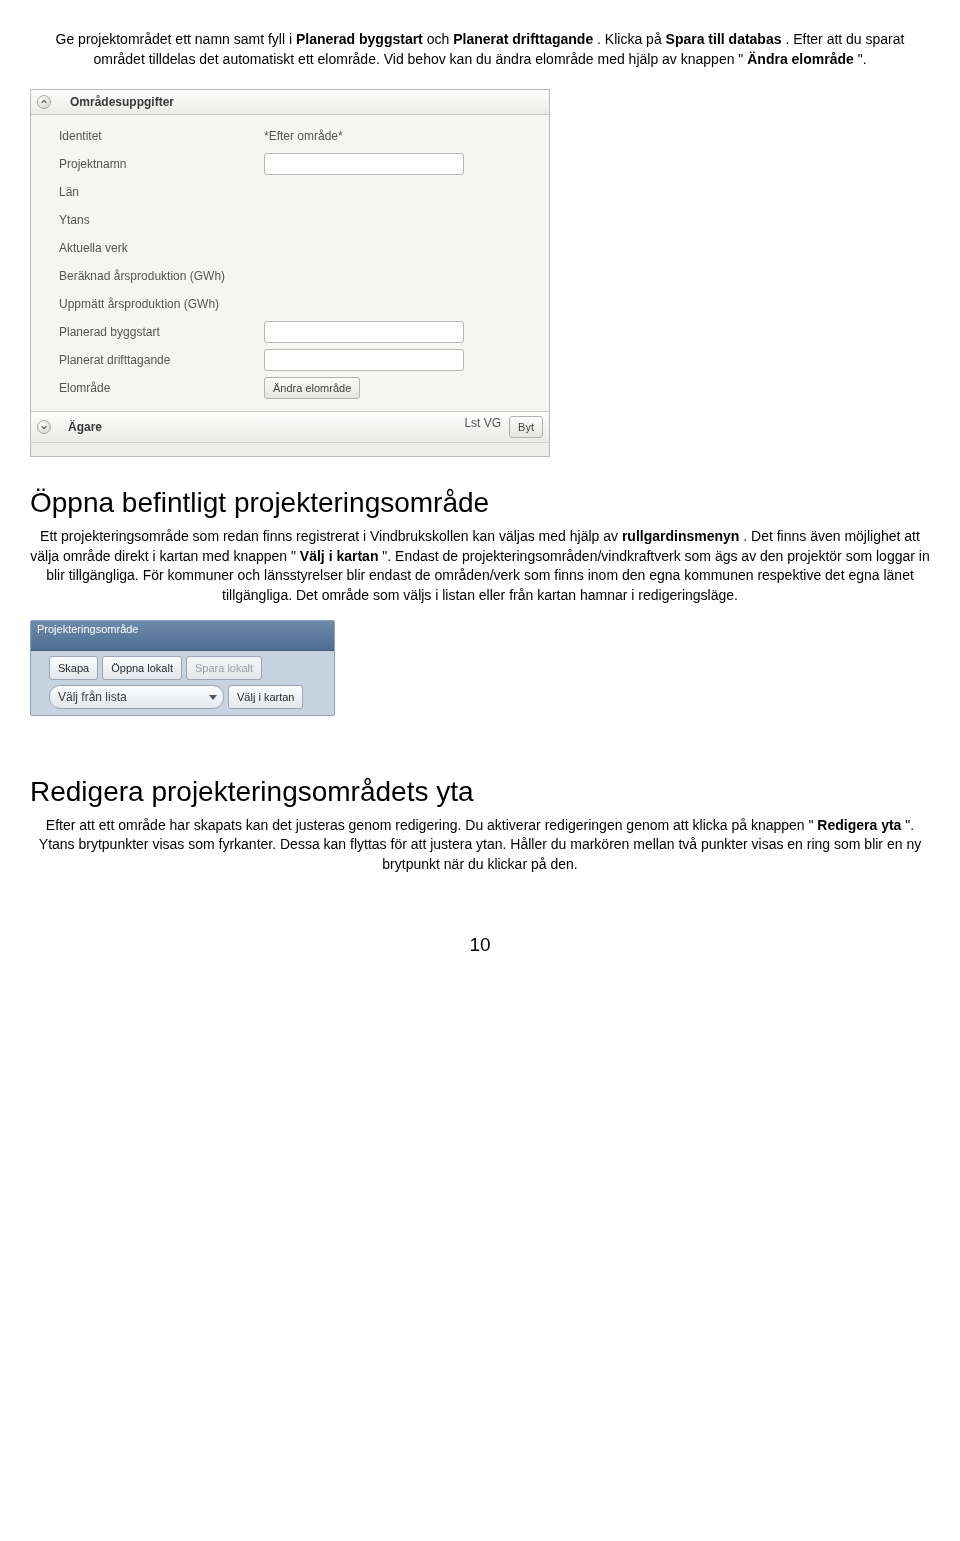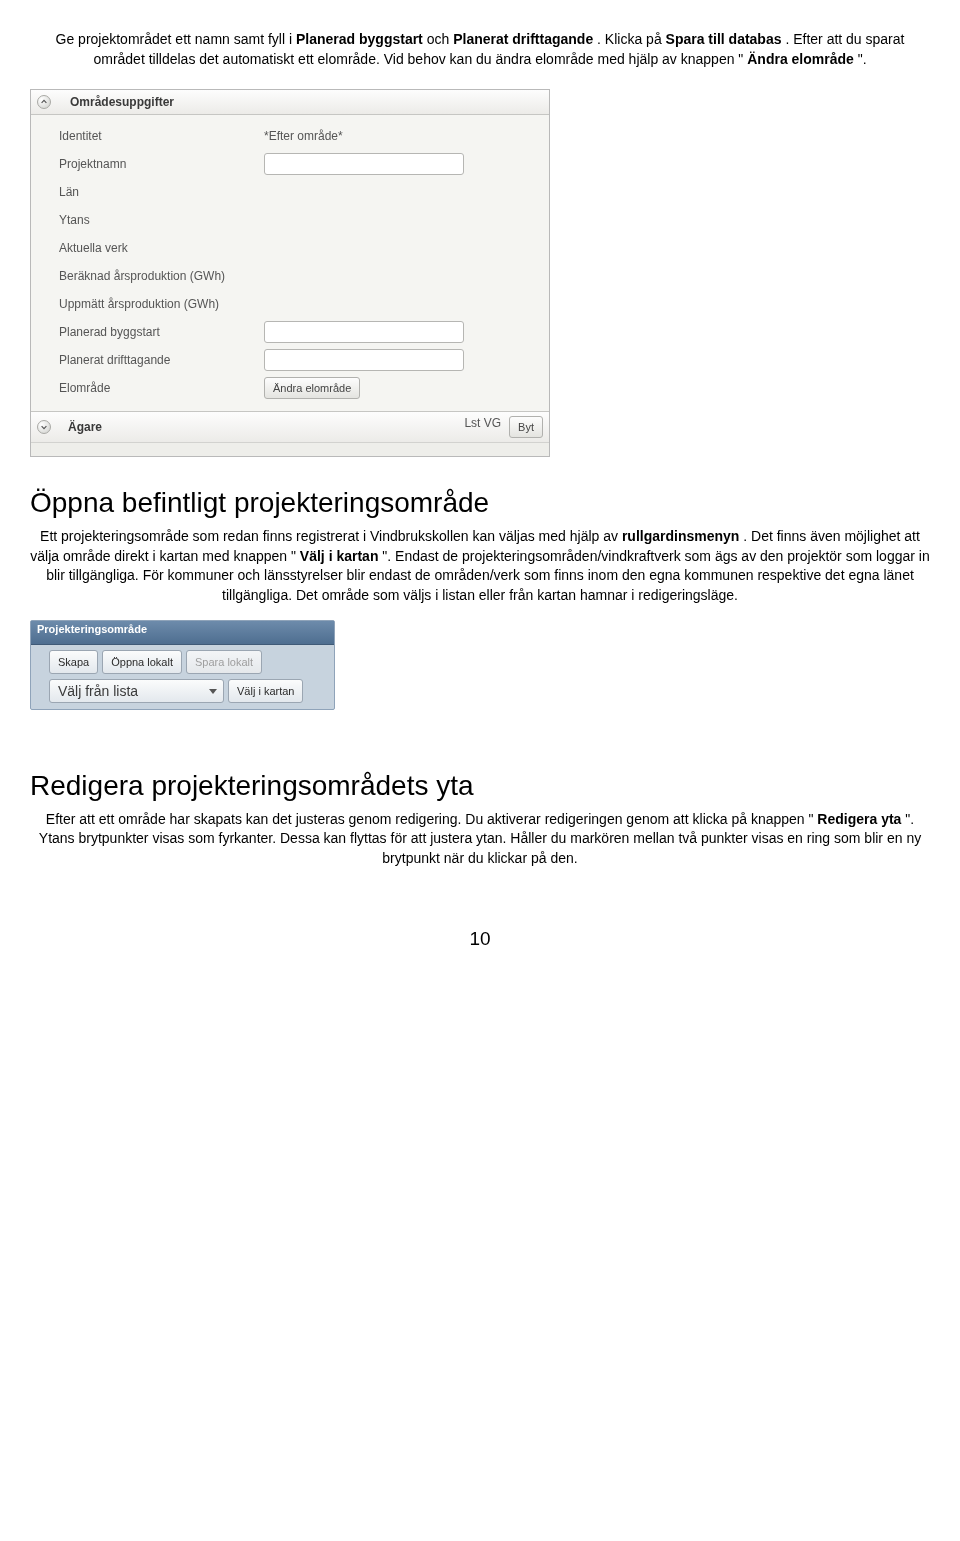--- a/index.html
+++ b/index.html
@@ -110,24 +110,24 @@
   .panel2 {
     width: 305px;
     margin: 14px 0 60px 0;
     border: 1px solid #8fa3b9;
     background: #c7d3de;
     font-size: 12px;
     border-radius: 2px;
     padding-bottom: 6px;
   }
   .panel2-hdr {
-    height: 24px;
+    height: 30px;
     background: linear-gradient(#6d8bab,#4e6e90);
     color: #fff;
-    font-weight: bold;
+    font-weight: normal;
     padding: 2px 6px 0 6px;
     font-size: 11px;
     border-bottom: 1px solid #3f5a77;
   }
   .panel2-row {
     display: flex;
     gap: 4px;
     padding: 5px 5px 0 18px;
   }
   .btn2 {
@@ -141,23 +141,23 @@
     cursor: pointer;
   }
   .btn2.disabled {
     color: #9e9e9e;
     background: linear-gradient(#f3f5f7,#e5e8eb);
     cursor: default;
   }
   .select2 {
     height: 24px;
     border: 1px solid #9ba6b2;
-    border-radius: 3px;
+    border-radius: 11px;
     background: linear-gradient(#fbfcfc,#e3e8ed);
-    font-size: 14px;
+    font-size: 12px;
     color: #3a3a3a;
     padding: 0 20px 0 8px;
     display:flex;
     align-items:center;
     position: relative;
     width: 175px;
   }
   .select2 .tri {
     position:absolute;
     right:6px;

